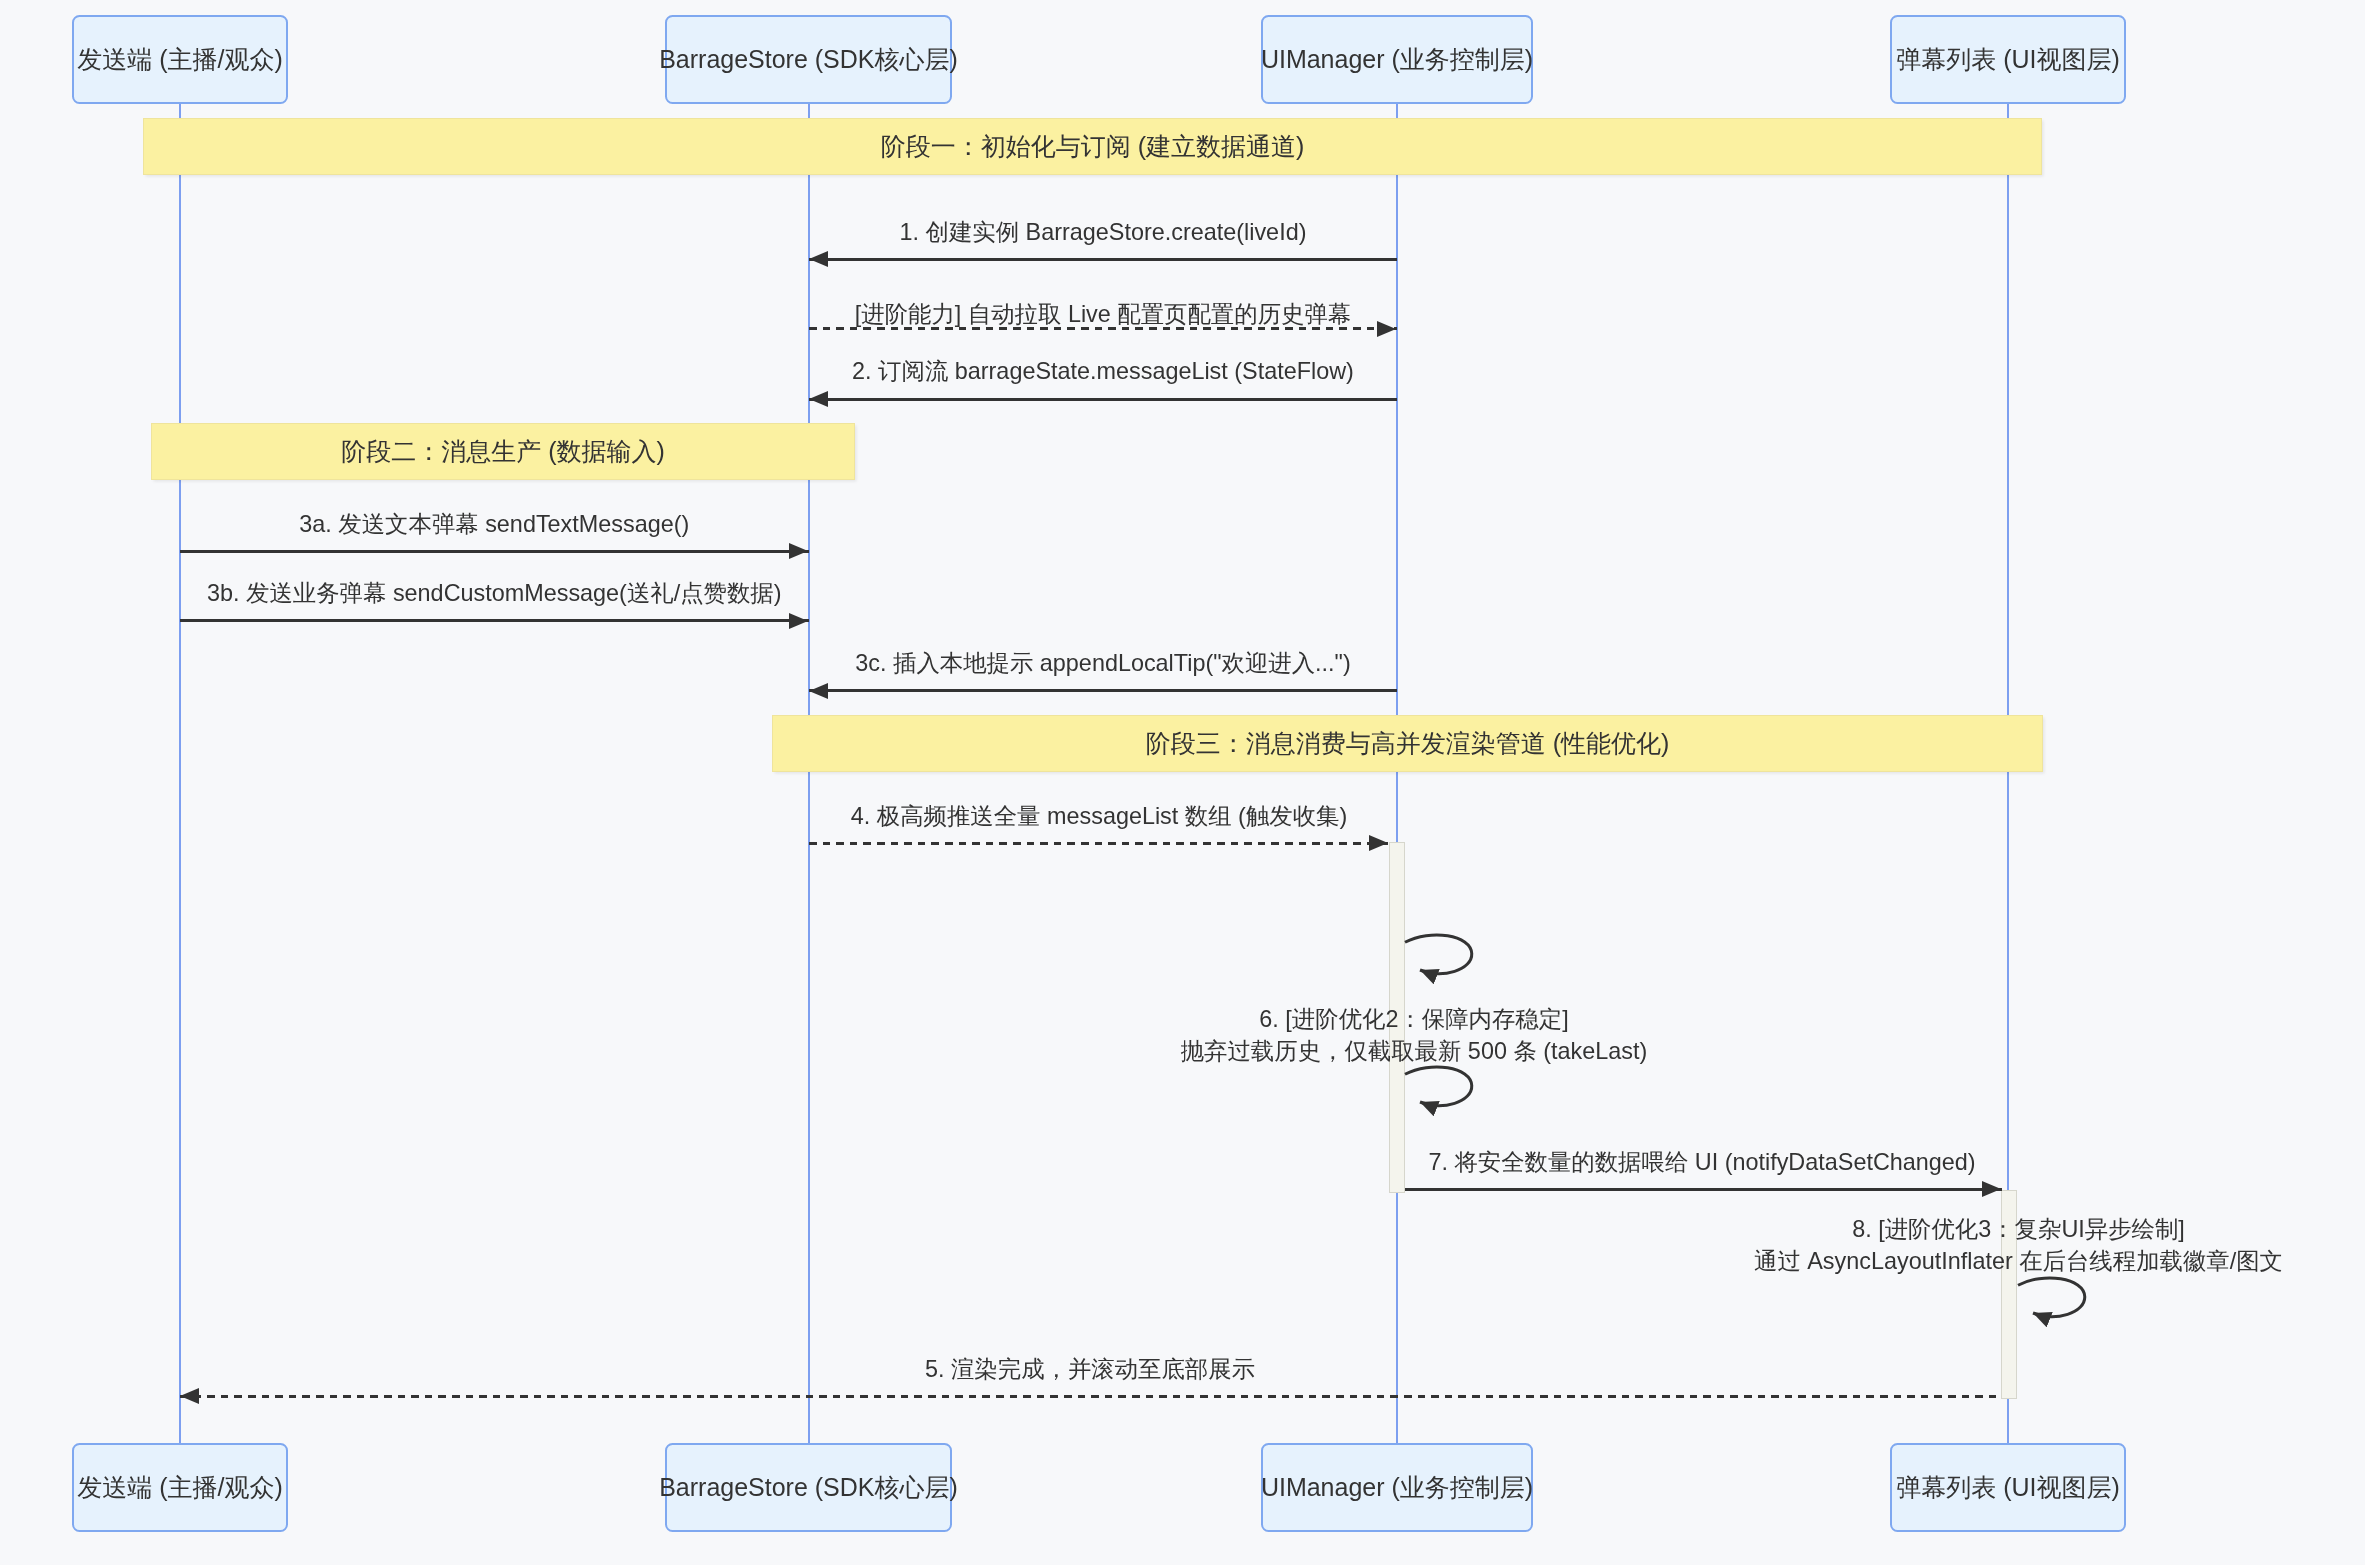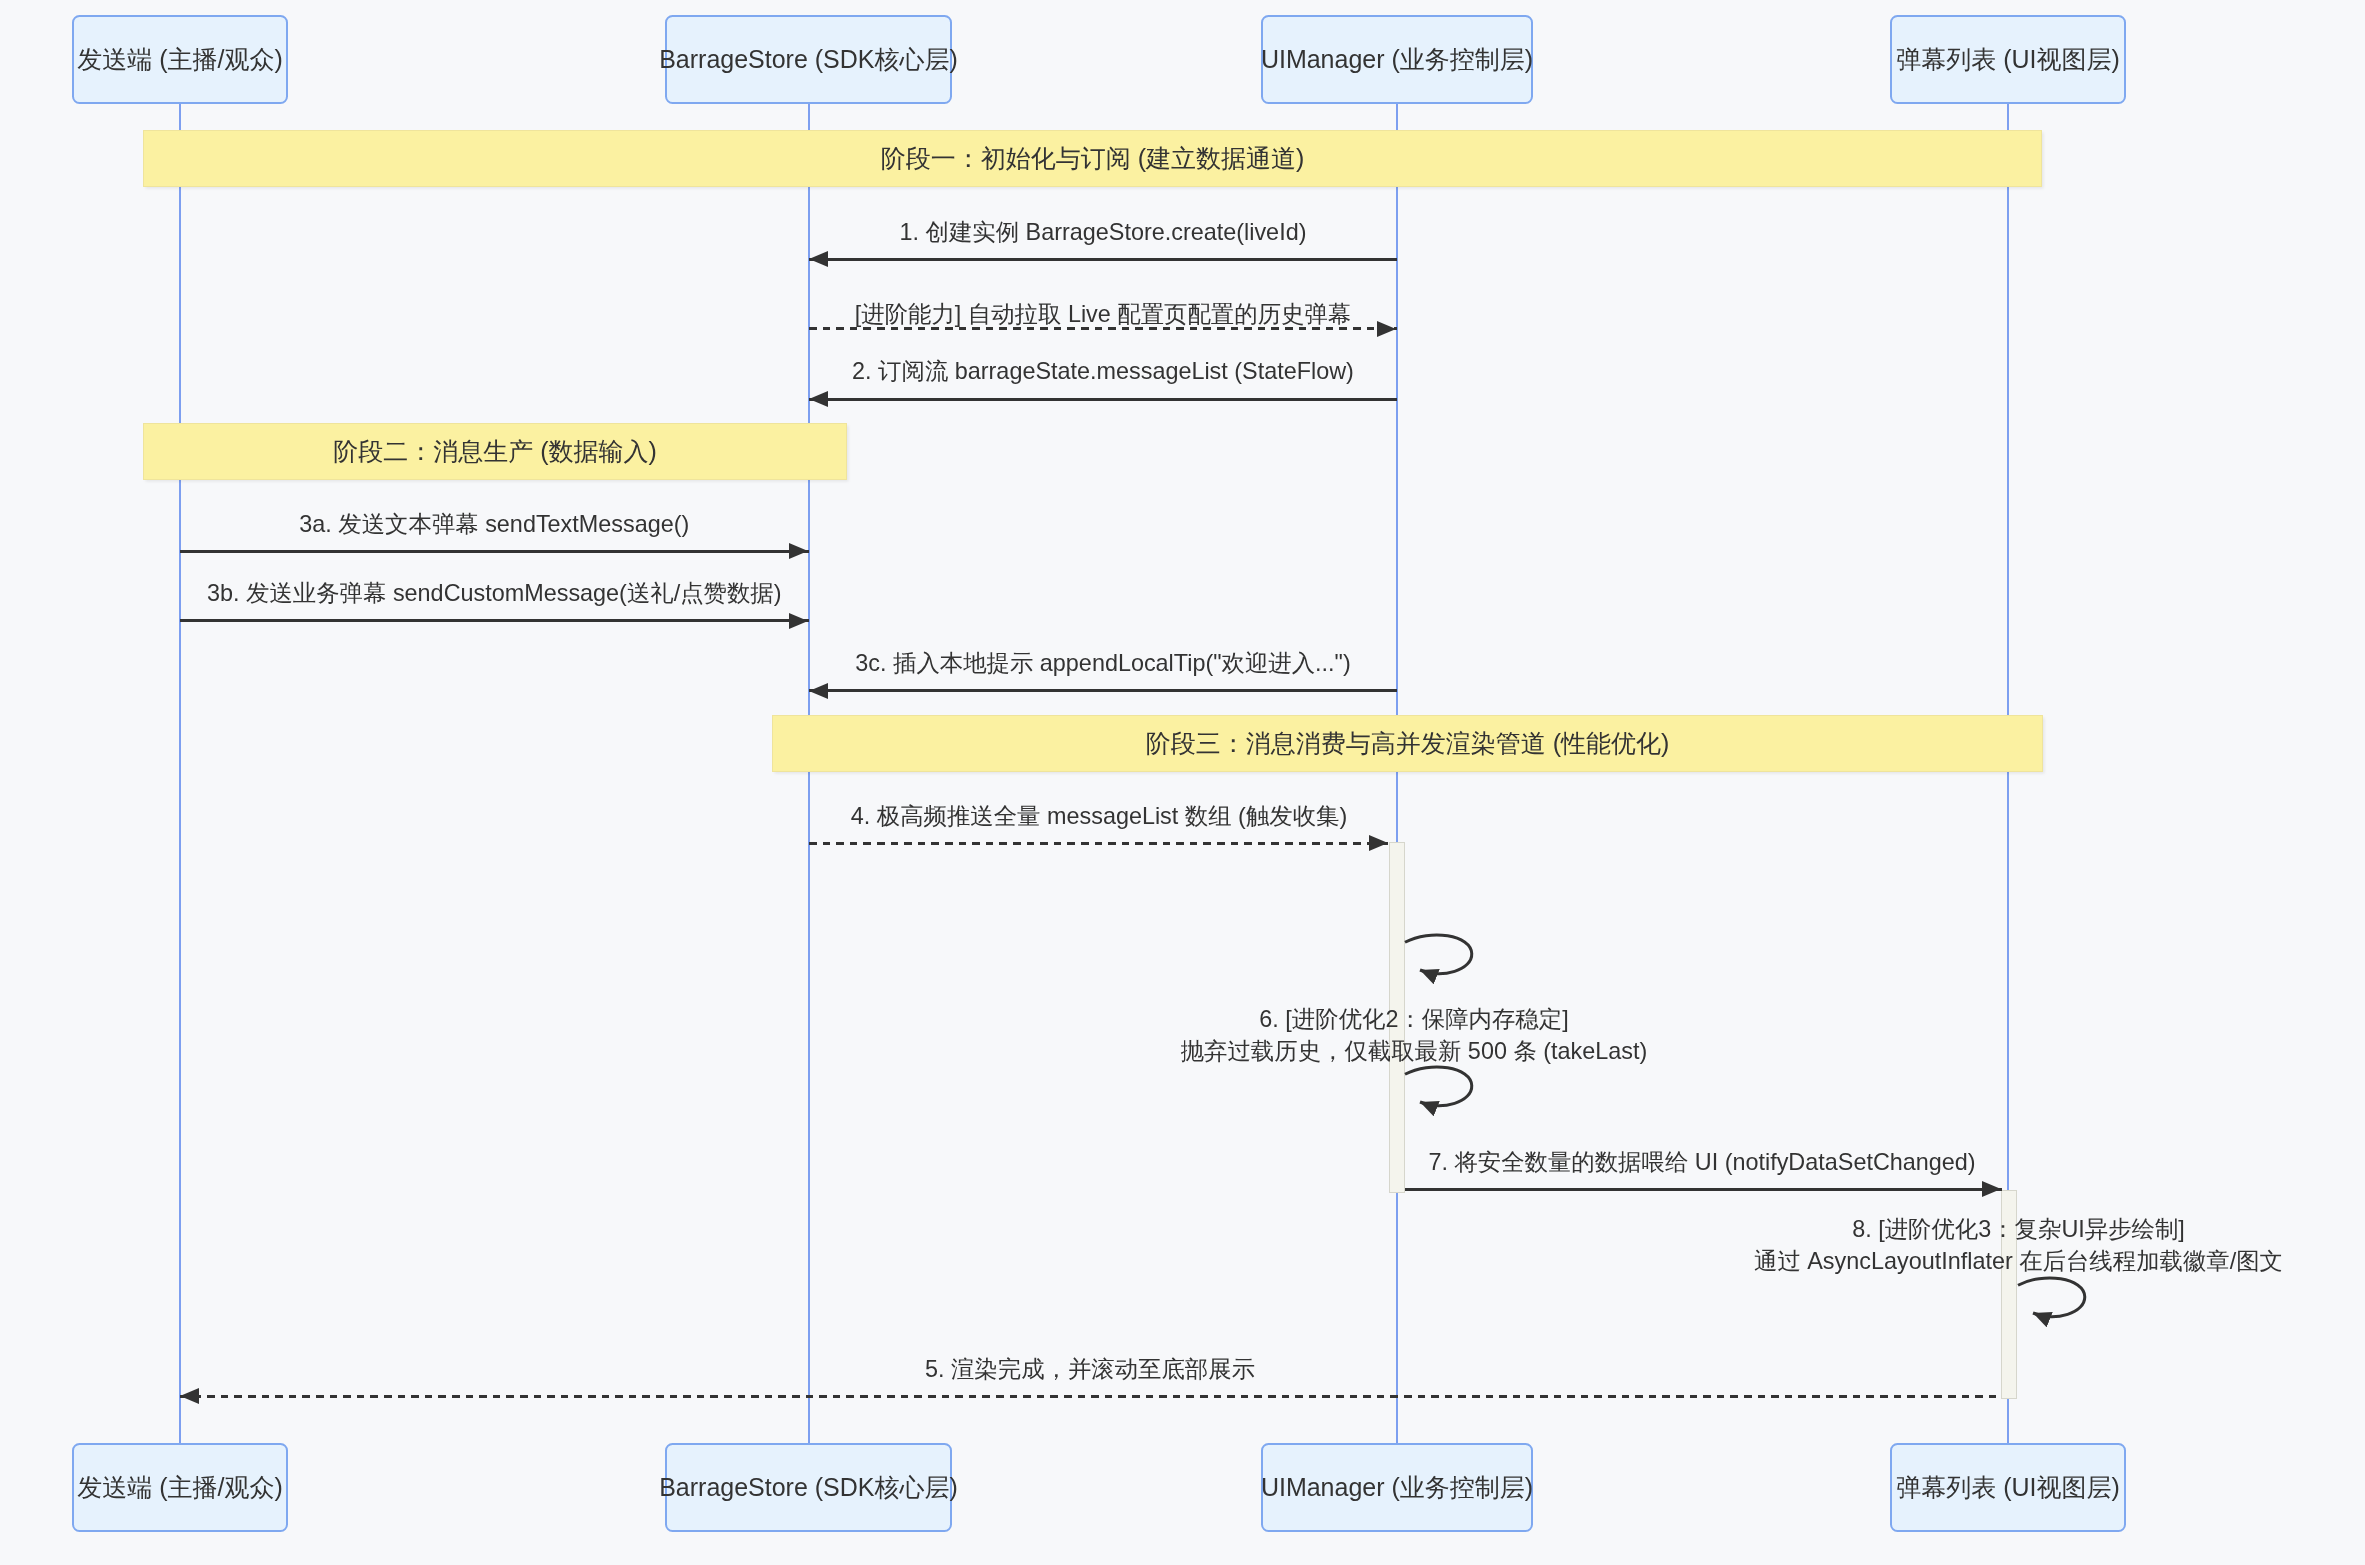--- a/index.html
+++ b/index.html
@@ -41,24 +41,24 @@
         <path d="M0,0 L24,11 L0,22 Z" fill="#333"></path>
       </marker>
     </defs>
   </svg>
 
   <div class="lifeline" style="left:179px"></div>
   <div class="lifeline" style="left:808px"></div>
   <div class="lifeline" style="left:1396px"></div>
   <div class="lifeline" style="left:2007px"></div>
 
-  <div class="phase" style="left:143px;top:130px;width:1899px">
+  <div class="phase" style="left:143px;top:118px;width:1899px">
     <span>阶段一：初始化与订阅 (建立数据通道)</span>
   </div>
-  <div class="phase" style="left:143px;top:423px;width:704px">
+  <div class="phase" style="left:151px;top:423px;width:704px">
     <span>阶段二：消息生产 (数据输入)</span>
   </div>
   <div class="phase" style="left:772px;top:715px;width:1271px">
     <span>阶段三：消息消费与高并发渲染管道 (性能优化)</span>
   </div>
 
   <div class="activation" style="left:1389px;top:842px;height:351px"></div>
   <div class="activation" style="left:2001px;top:1190px;height:209px"></div>
 
   <div class="msg-label" style="left:575px;top:216px;width:1056px">

